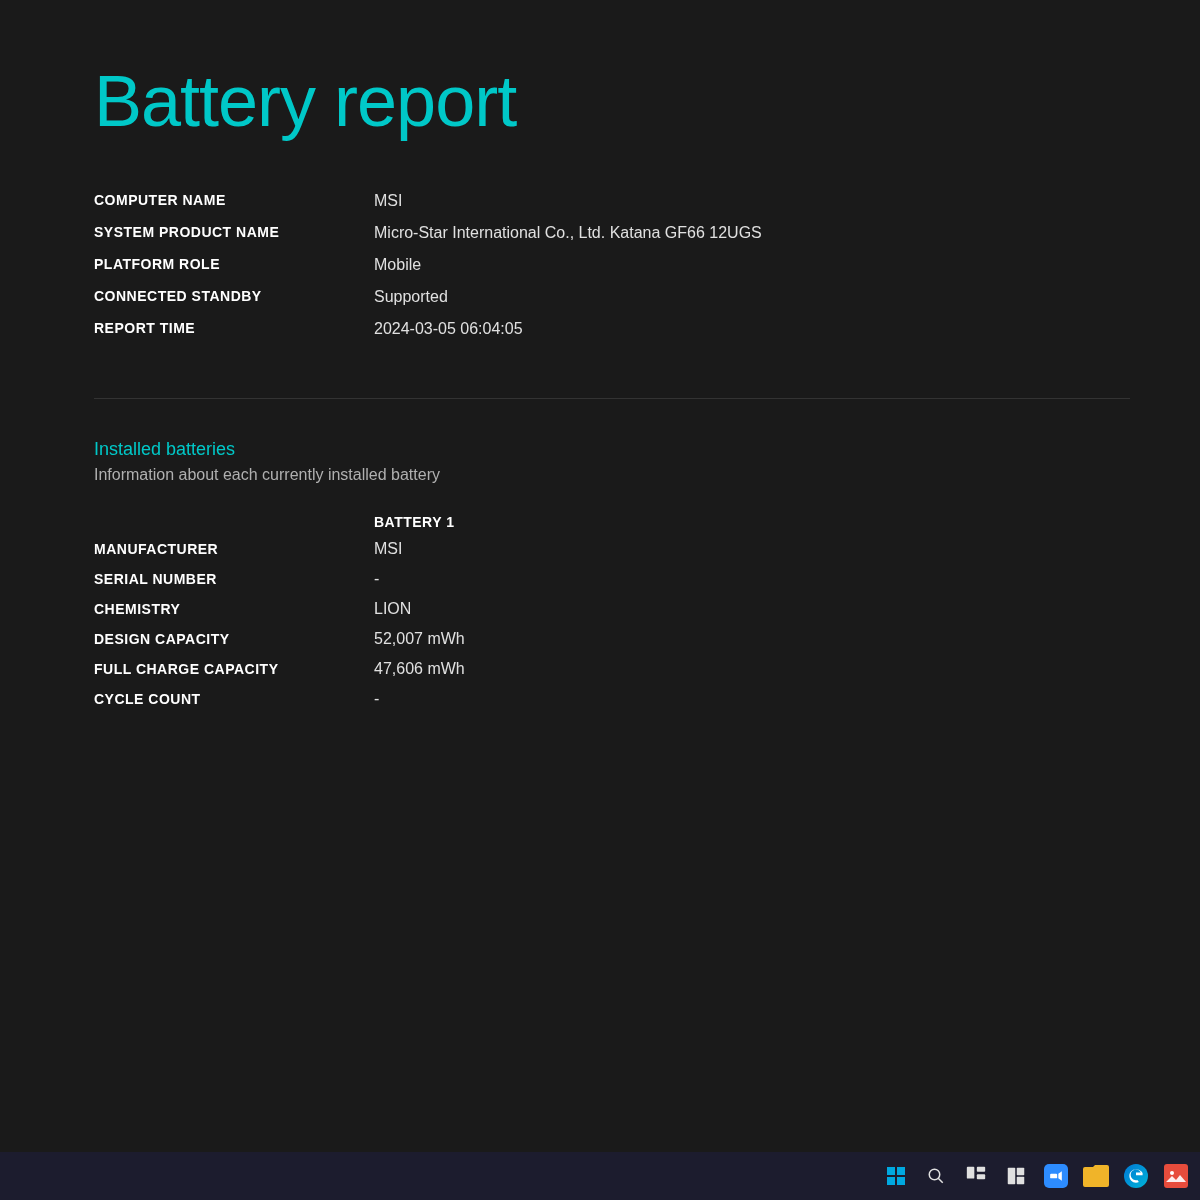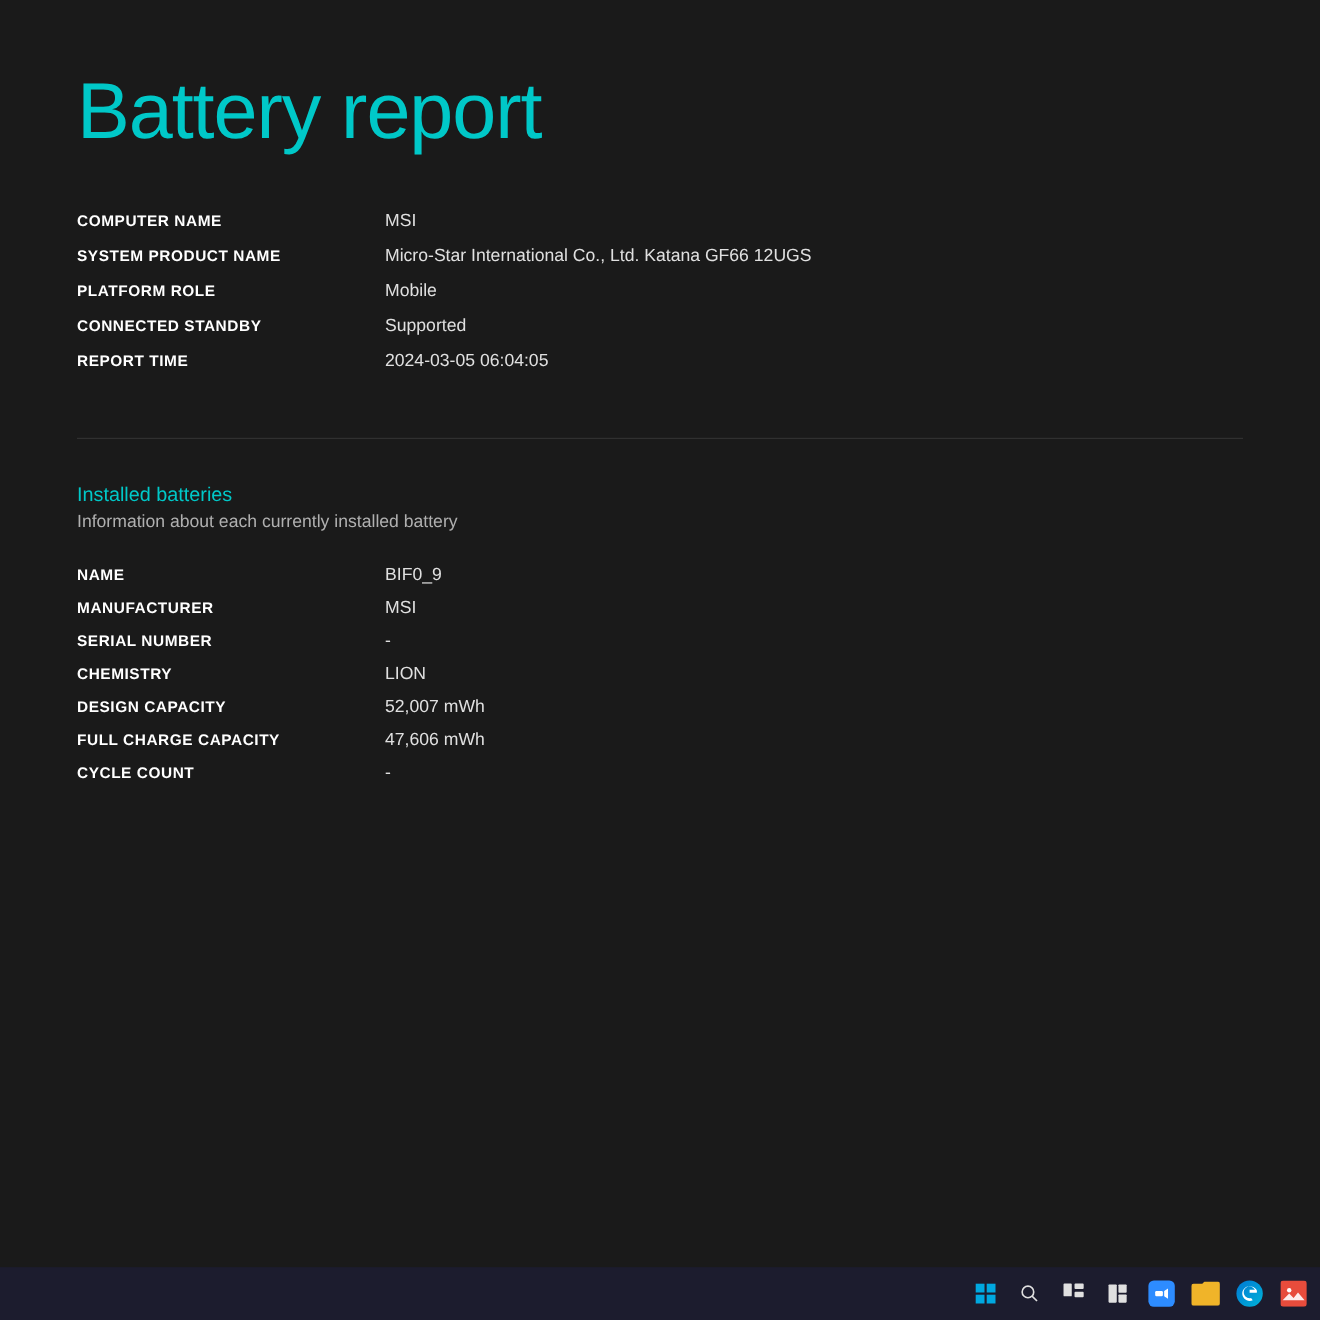--- a/index.html
+++ b/index.html
@@ -8,20 +8,21 @@
       width: 1200px;
       height: 1200px;
       background: #1a1a1a;
       font-family: 'Segoe UI', Arial, sans-serif;
       color: #e0e0e0;
       overflow: hidden;
     }
 
     .main-content {
       padding: 60px 70px 0 70px;
+      margin-left: 24px;
     }
 
     .page-title {
       font-size: 72px;
       font-weight: 300;
       color: #00c8c8;
       margin-bottom: 50px;
       letter-spacing: -1px;
     }
 
@@ -225,25 +226,25 @@
         <div class="info-value">2024-03-05  06:04:05</div>
       </div>
     </div>
 
   <div class="divider-line"></div>
 
   <div class="section-title">Installed batteries</div>
   <div class="section-subtitle">Information about each currently installed battery</div>
 
   <div class="battery-table">
+    <div class="battery-header-row">
+      <div class="battery-col-label"></div>
+      <div class="battery-header-cell battery-col-value">BATTERY 1</div>
+    </div>
     <div id="battery-rows">
-        <div class="battery-data-row">
-          <div class="battery-data-label">NAME</div>
-          <div class="battery-data-value">BIF0_9</div>
-        </div>
         <div class="battery-data-row">
           <div class="battery-data-label">MANUFACTURER</div>
           <div class="battery-data-value">MSI</div>
         </div>
         <div class="battery-data-row">
           <div class="battery-data-label">SERIAL NUMBER</div>
           <div class="battery-data-value">-</div>
         </div>
         <div class="battery-data-row">
           <div class="battery-data-label">CHEMISTRY</div>

